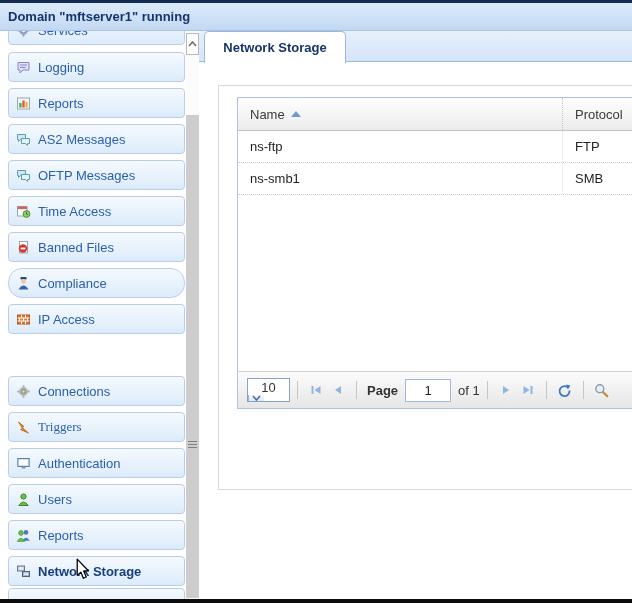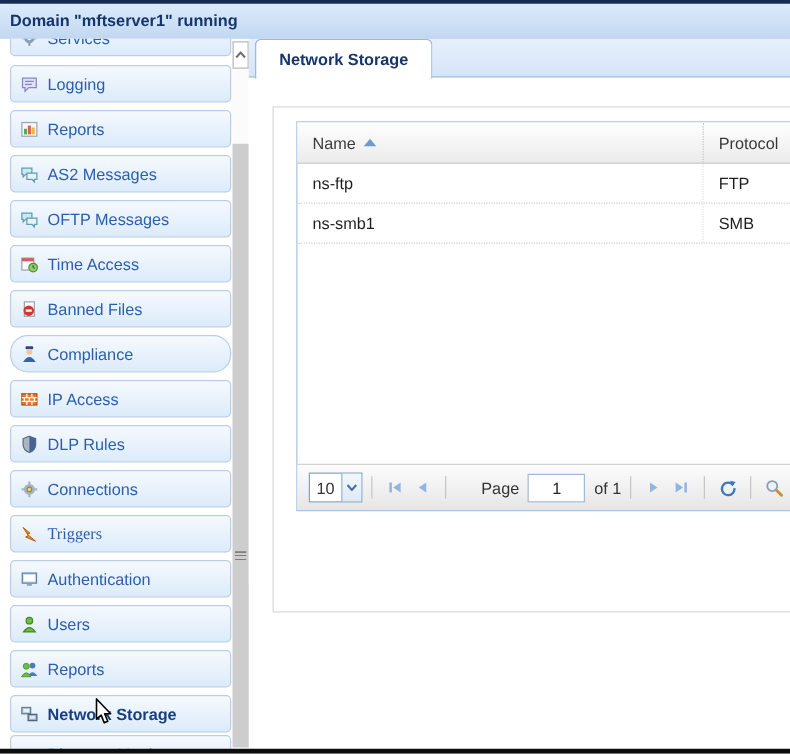--- a/index.html
+++ b/index.html
@@ -68,21 +68,21 @@
   .rcell.c0 { width:325px; border-right:1px dotted #e2e2e2; }
   .rcell.c1 { flex:1; }
   
   .pager {
     position:absolute; left:0; right:0; bottom:0; height:37px;
     border-top:1px solid #d2d2d2; background:linear-gradient(#fcfcfc,#e6e6e6);
     display:flex; align-items:center; padding-left:9px; color:#333;
   }
   .psep { width:1px; height:18px; background:#c6c6c6; margin:0 7px; }
   .pbtn { width:22px; height:22px; display:flex; align-items:center; justify-content:center; cursor:pointer; }
-  .fake-select { width:43px; height:24px; background:#fff; border:1px solid #8aa3bd; display:flex; cursor:pointer; }
+  .fake-select { width:43px; height:24px; background:#fff; border:1px solid #8aa3bd; display:flex; cursor:pointer;flex-direction:column; }
   .fake-select .val { flex:1; display:flex; align-items:center; justify-content:center; }
   .fake-select .dd { width:16px; border-left:1px solid #9ab1c8; background:linear-gradient(#f4f8fd,#dde9f6); display:flex; align-items:center; justify-content:center; }
   .page-input { width:46px; height:23px; border:1px solid #9ebad8; text-align:center; font:13px "Liberation Sans",sans-serif; color:#222; margin:0 7px; background:#fff; }
   .plabel { white-space:nowrap; }
   
   .bottom-bar { position:absolute; left:0; top:599px; width:632px; height:4px; background:#0c0c0c; }
   .cursor { position:absolute; left:76px; top:558px; z-index:9; pointer-events:none; }
 </style>
 </head>
 <body>
@@ -186,29 +186,20 @@
           <line x1="9.5" y1="3" x2="9.5" y2="6" stroke="#fff"></line>
           <line x1="3.5" y1="6" x2="3.5" y2="9" stroke="#fff"></line>
           <line x1="7.5" y1="6" x2="7.5" y2="9" stroke="#fff"></line>
           <line x1="11.5" y1="6" x2="11.5" y2="9" stroke="#fff"></line>
           <line x1="5.5" y1="9" x2="5.5" y2="12" stroke="#fff"></line>
           <line x1="9.5" y1="9" x2="9.5" y2="12" stroke="#fff"></line>
         </svg>
       </span>
       <span>IP Access</span>
     </div>
-    <div class="nav-item" style="top: 309px;">
-      <span class="nav-ico">
-        <svg width="15" height="15" viewBox="0 0 15 15">
-          <path d="M7.5 1 12.5 3v4.5q0 4.5-5 6.5-5-2-5-6.5V3z" fill="#aab6c6" stroke="#5d6f85"></path>
-          <path d="M7.5 1 12.5 3v4.5q0 4.5-5 6.5z" fill="#46648f"></path>
-        </svg>
-      </span>
-      <span>DLP Rules</span>
-    </div>
     <div class="nav-item" style="top: 345px; text-align: center;">
       <span class="nav-ico">
         <svg width="15" height="15" viewBox="0 0 15 15">
           <circle cx="7.5" cy="7.5" r="4.4" fill="#aab4bf"></circle>
           <rect x="6.6" y="1.2" width="1.8" height="12.6" fill="#aab4bf"></rect>
           <rect x="1.2" y="6.6" width="12.6" height="1.8" fill="#aab4bf"></rect>
           <rect x="3" y="3" width="9" height="9" fill="none"></rect>
           <circle cx="7.5" cy="7.5" r="1.8" fill="#f5df6a" stroke="#8a8a5a"></circle>
         </svg>
       </span>
@@ -329,21 +320,21 @@
             <rect x="2.5" y="3" width="2" height="8" fill="#8fb6e0"></rect>
             <polygon points="11.5,3 5.5,7 11.5,11" fill="#8fb6e0"></polygon>
           </svg>
       </div>
       <div class="pbtn">
         <svg width="14" height="14" viewBox="0 0 14 14">
             <polygon points="10,3 4,7 10,11" fill="#8fb6e0"></polygon>
           </svg>
       </div>
       <div class="psep"></div>
-      <span class="plabel" style="margin-left:21px;">Page</span>
+      <span class="plabel" style="margin-left:3px;font-weight:bold;">Page</span>
       <input class="page-input" value="1" style="">
       <span class="plabel">of 1</span>
       <div class="psep"></div>
       <div class="pbtn">
         <svg width="14" height="14" viewBox="0 0 14 14">
             <polygon points="4,3 10,7 4,11" fill="#8fb6e0"></polygon>
           </svg>
       </div>
       <div class="pbtn">
         <svg width="14" height="14" viewBox="0 0 14 14">

